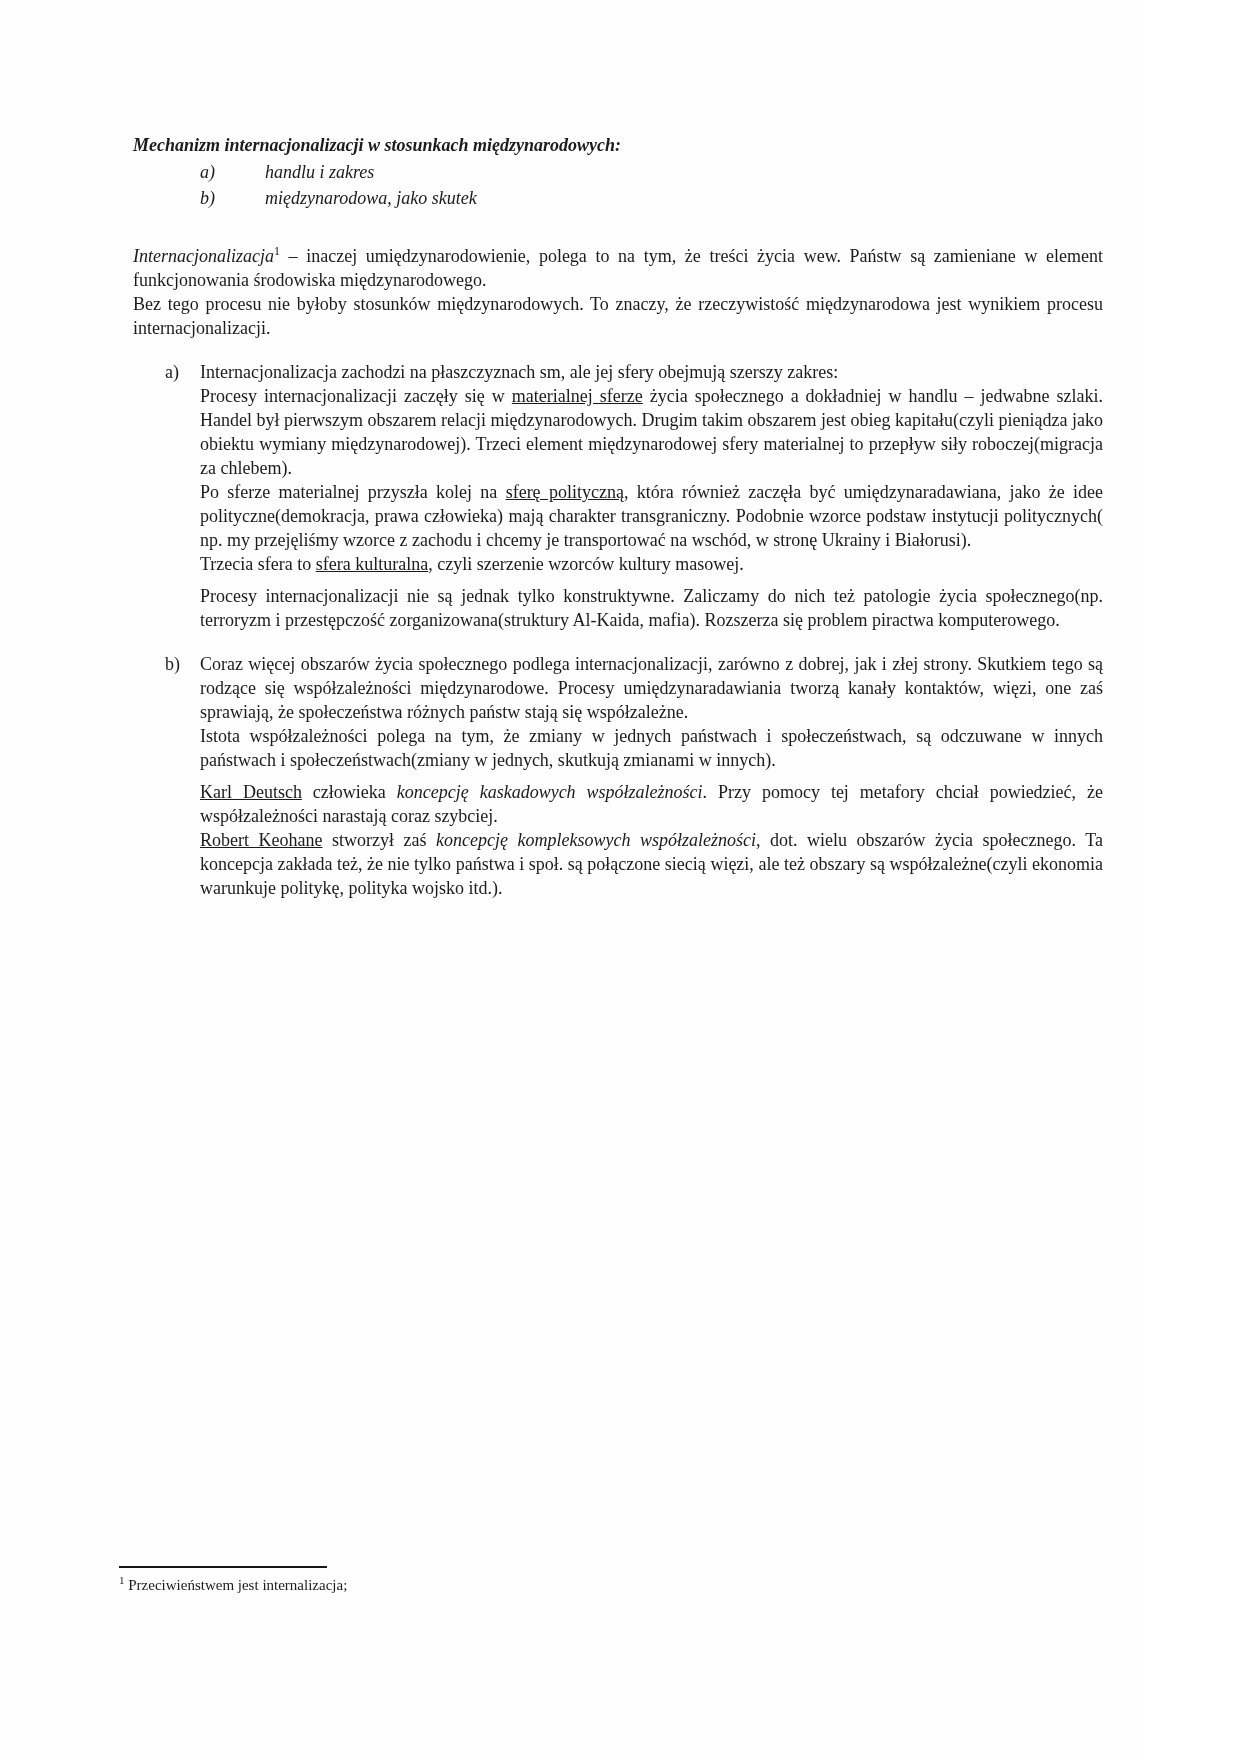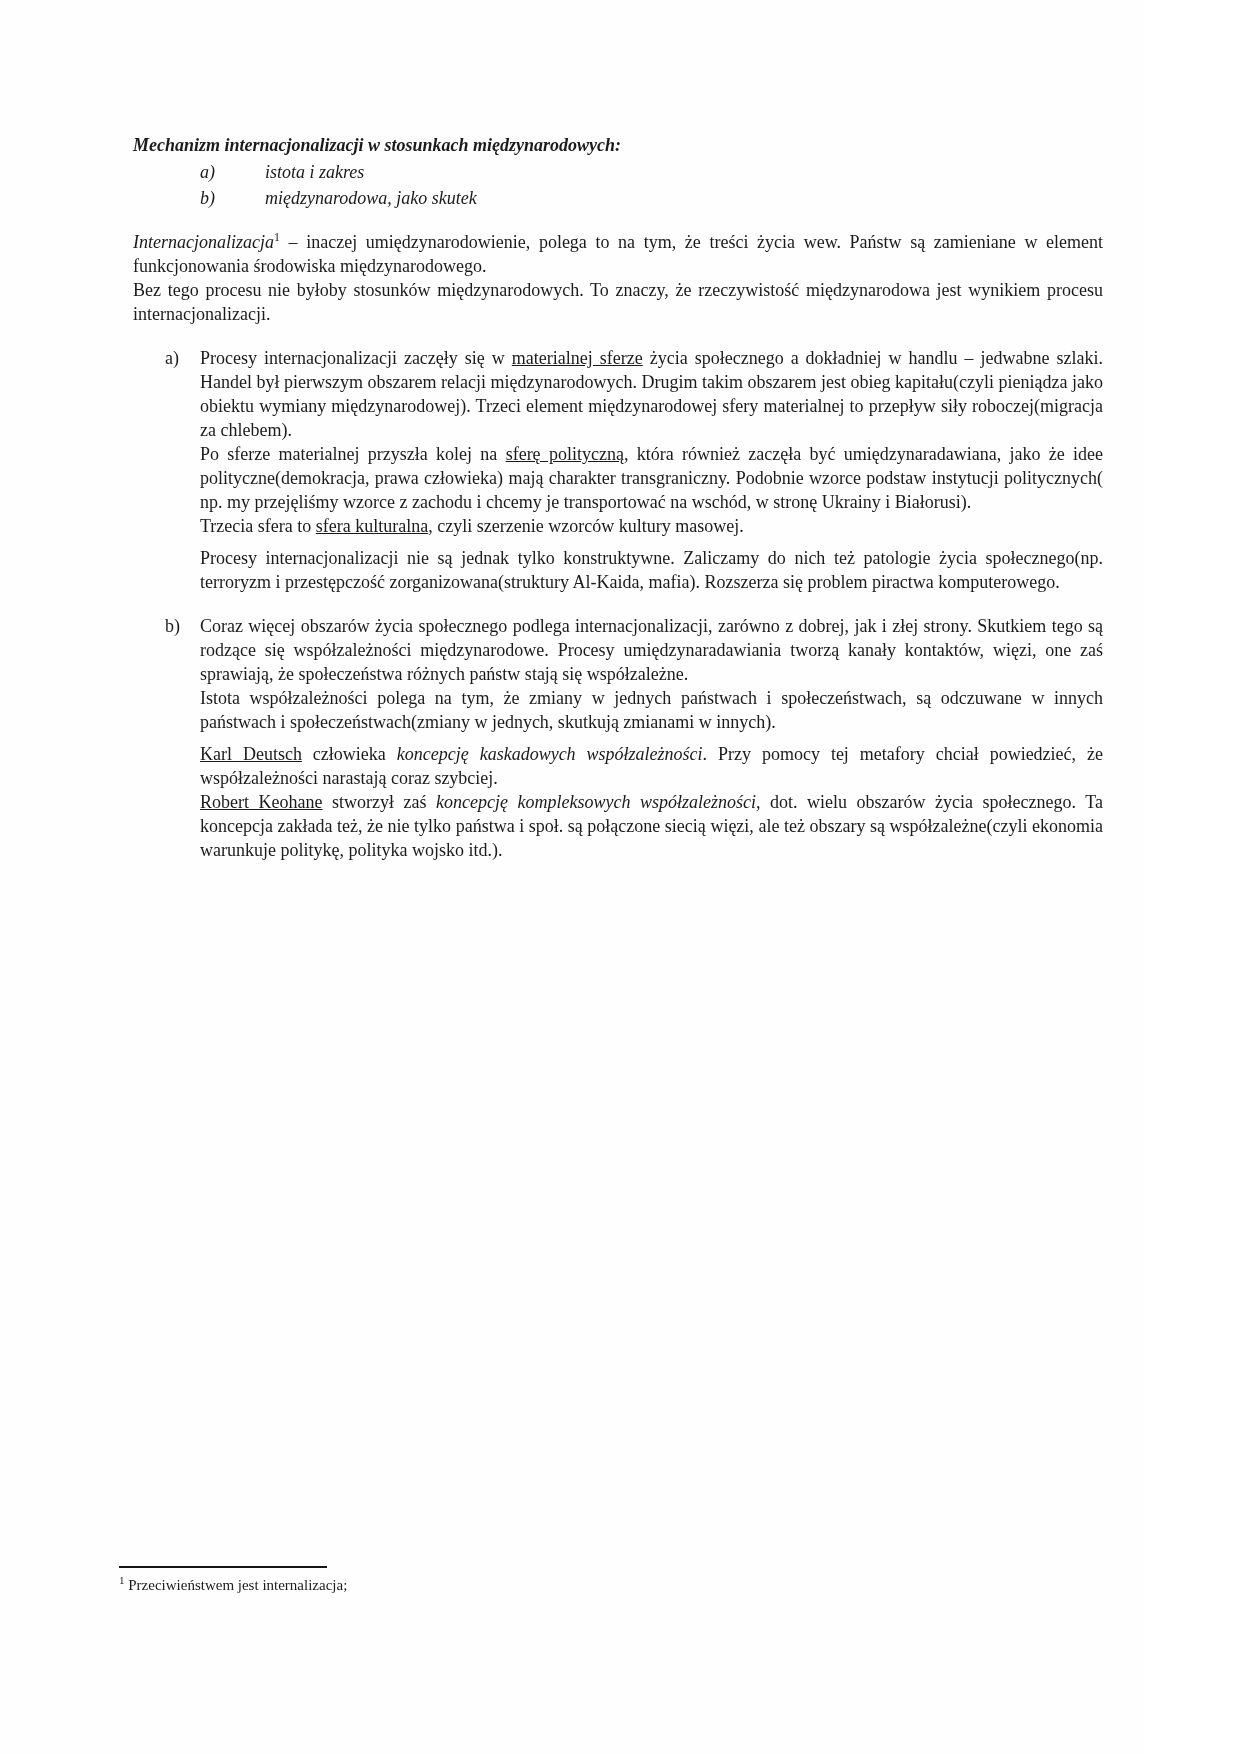--- a/index.html
+++ b/index.html
@@ -40,21 +40,21 @@
   }
   .outline-marker {
     width: 65px;
     flex: 0 0 65px;
   }
   .para {
     margin: 0;
     text-align: justify;
   }
   .intro {
-    margin-top: 19px;
+    margin-top: 33px;
   }
   .list-item {
     display: flex;
     margin-top: 20px;
   }
   .item-marker {
     flex: 0 0 35px;
     width: 35px;
     padding-left: 0;
     margin-left: 32px;
@@ -100,35 +100,36 @@
 <body>
 
 <div class="page">
   <div class="doc">
 
     <p class="heading">Mechanizm internacjonalizacji w stosunkach międzynarodowych:</p>
 
     <div class="outline">
       <div class="outline-row">
         <span class="outline-marker">a)</span>
-        <span>istota i zakres</span>
+        <span>handlu i zakres</span>
       </div>
       <div class="outline-row">
         <span class="outline-marker">b)</span>
         <span>międzynarodowa, jako skutek</span>
       </div>
     </div>
 
     <p class="para intro"><span class="it">Internacjonalizacja</span><sup class="fn">1</sup><span> – inaczej umiędzynarodowienie, polega to na tym, że treści życia wew. Państw są zamieniane w element funkcjonowania środowiska międzynarodowego.</span></p>
 
     <p class="para">Bez tego procesu nie byłoby stosunków międzynarodowych. To znaczy, że rzeczywistość międzynarodowa jest wynikiem procesu internacjonalizacji.</p>
 
     <div class="list-item">
       <span class="item-marker">a)</span>
       <div class="item-body">
+        <p class="para">Internacjonalizacja zachodzi na płaszczyznach sm, ale jej sfery obejmują szerszy zakres:</p>
         <p class="para"><span>Procesy internacjonalizacji zaczęły się w </span><span class="u">materialnej sferze</span><span> życia społecznego a dokładniej w handlu – jedwabne szlaki. Handel był pierwszym obszarem relacji międzynarodowych. Drugim takim obszarem jest obieg kapitału(czyli pieniądza jako obiektu wymiany międzynarodowej). Trzeci element międzynarodowej sfery materialnej to przepływ siły roboczej(migracja za chlebem).</span></p>
         <p class="para"><span>Po sferze materialnej przyszła kolej na </span><span class="u">sferę polityczną</span><span>, która również zaczęła być umiędzynaradawiana, jako że idee polityczne(demokracja, prawa człowieka) mają charakter transgraniczny. Podobnie wzorce podstaw instytucji politycznych( np. my przejęliśmy wzorce z zachodu i chcemy je transportować na wschód, w stronę Ukrainy i Białorusi).</span></p>
         <p class="para"><span>Trzecia sfera to </span><span class="u">sfera kulturalna</span><span>, czyli szerzenie wzorców kultury masowej.</span></p>
         <p class="para gap-top">Procesy internacjonalizacji nie są jednak tylko konstruktywne. Zaliczamy do nich też patologie życia społecznego(np. terroryzm i przestępczość zorganizowana(struktury Al-Kaida, mafia). Rozszerza się problem piractwa komputerowego.</p>
       </div>
     </div>
 
     <div class="list-item">
       <span class="item-marker">b)</span>
       <div class="item-body">

